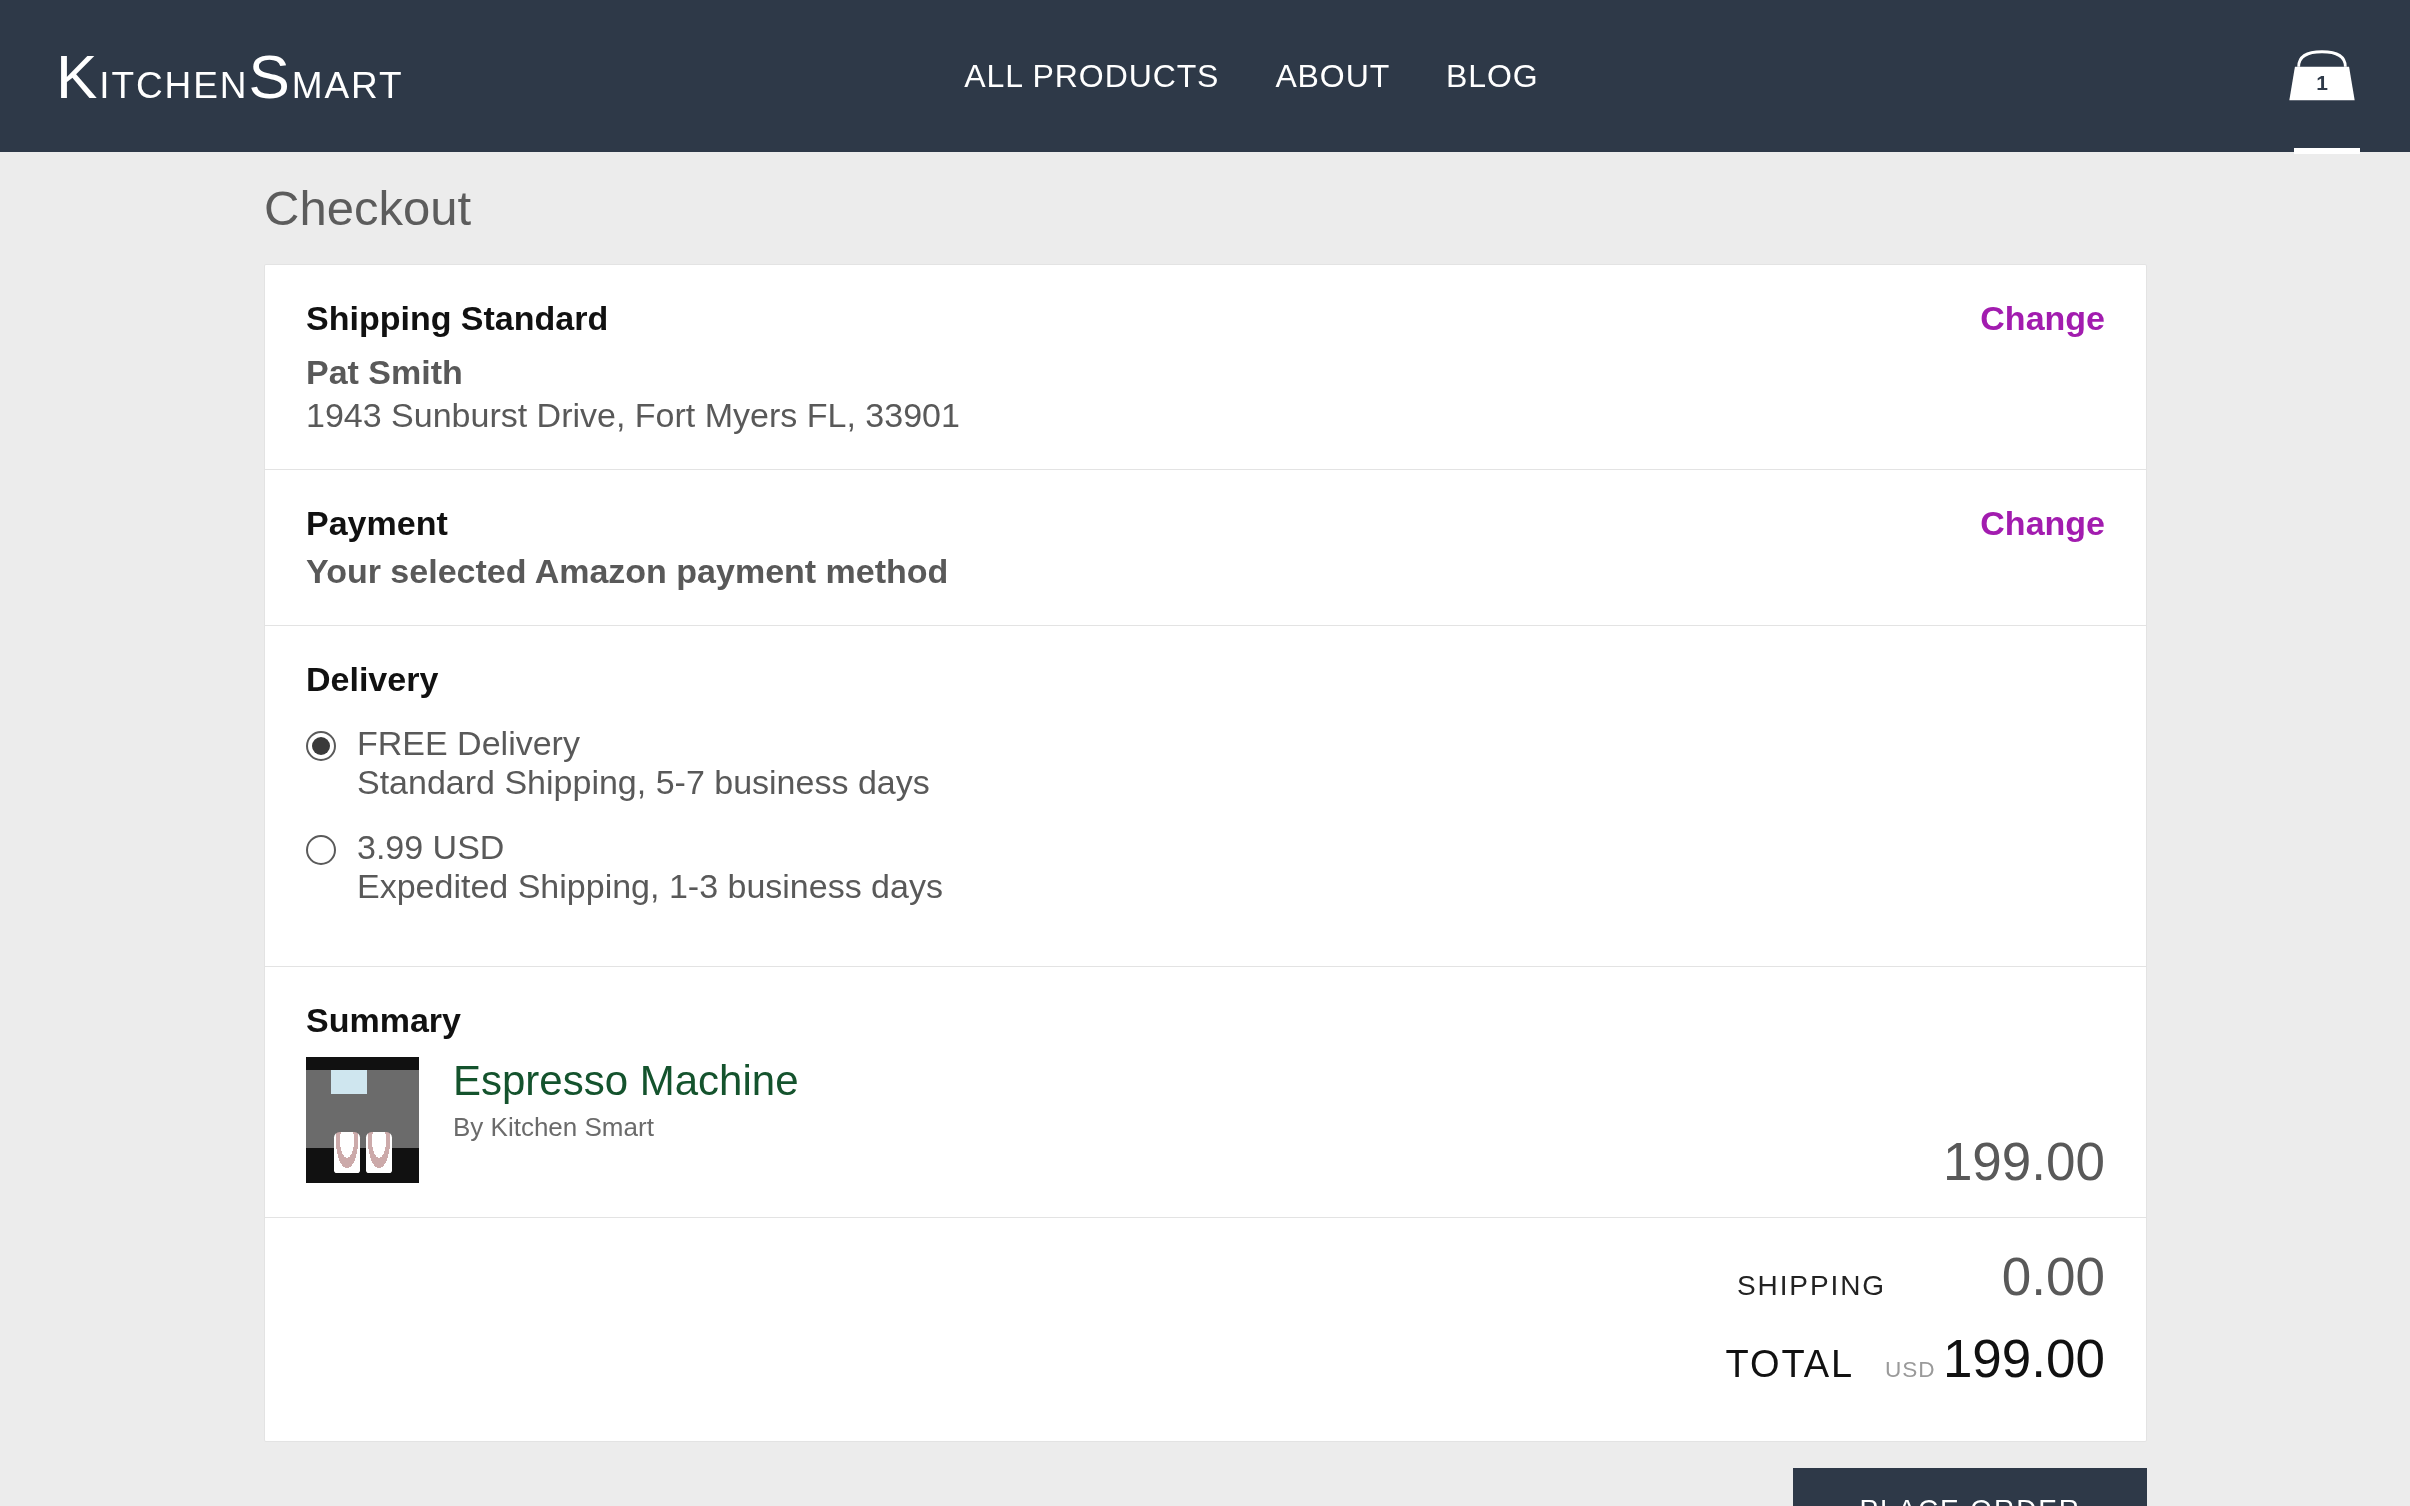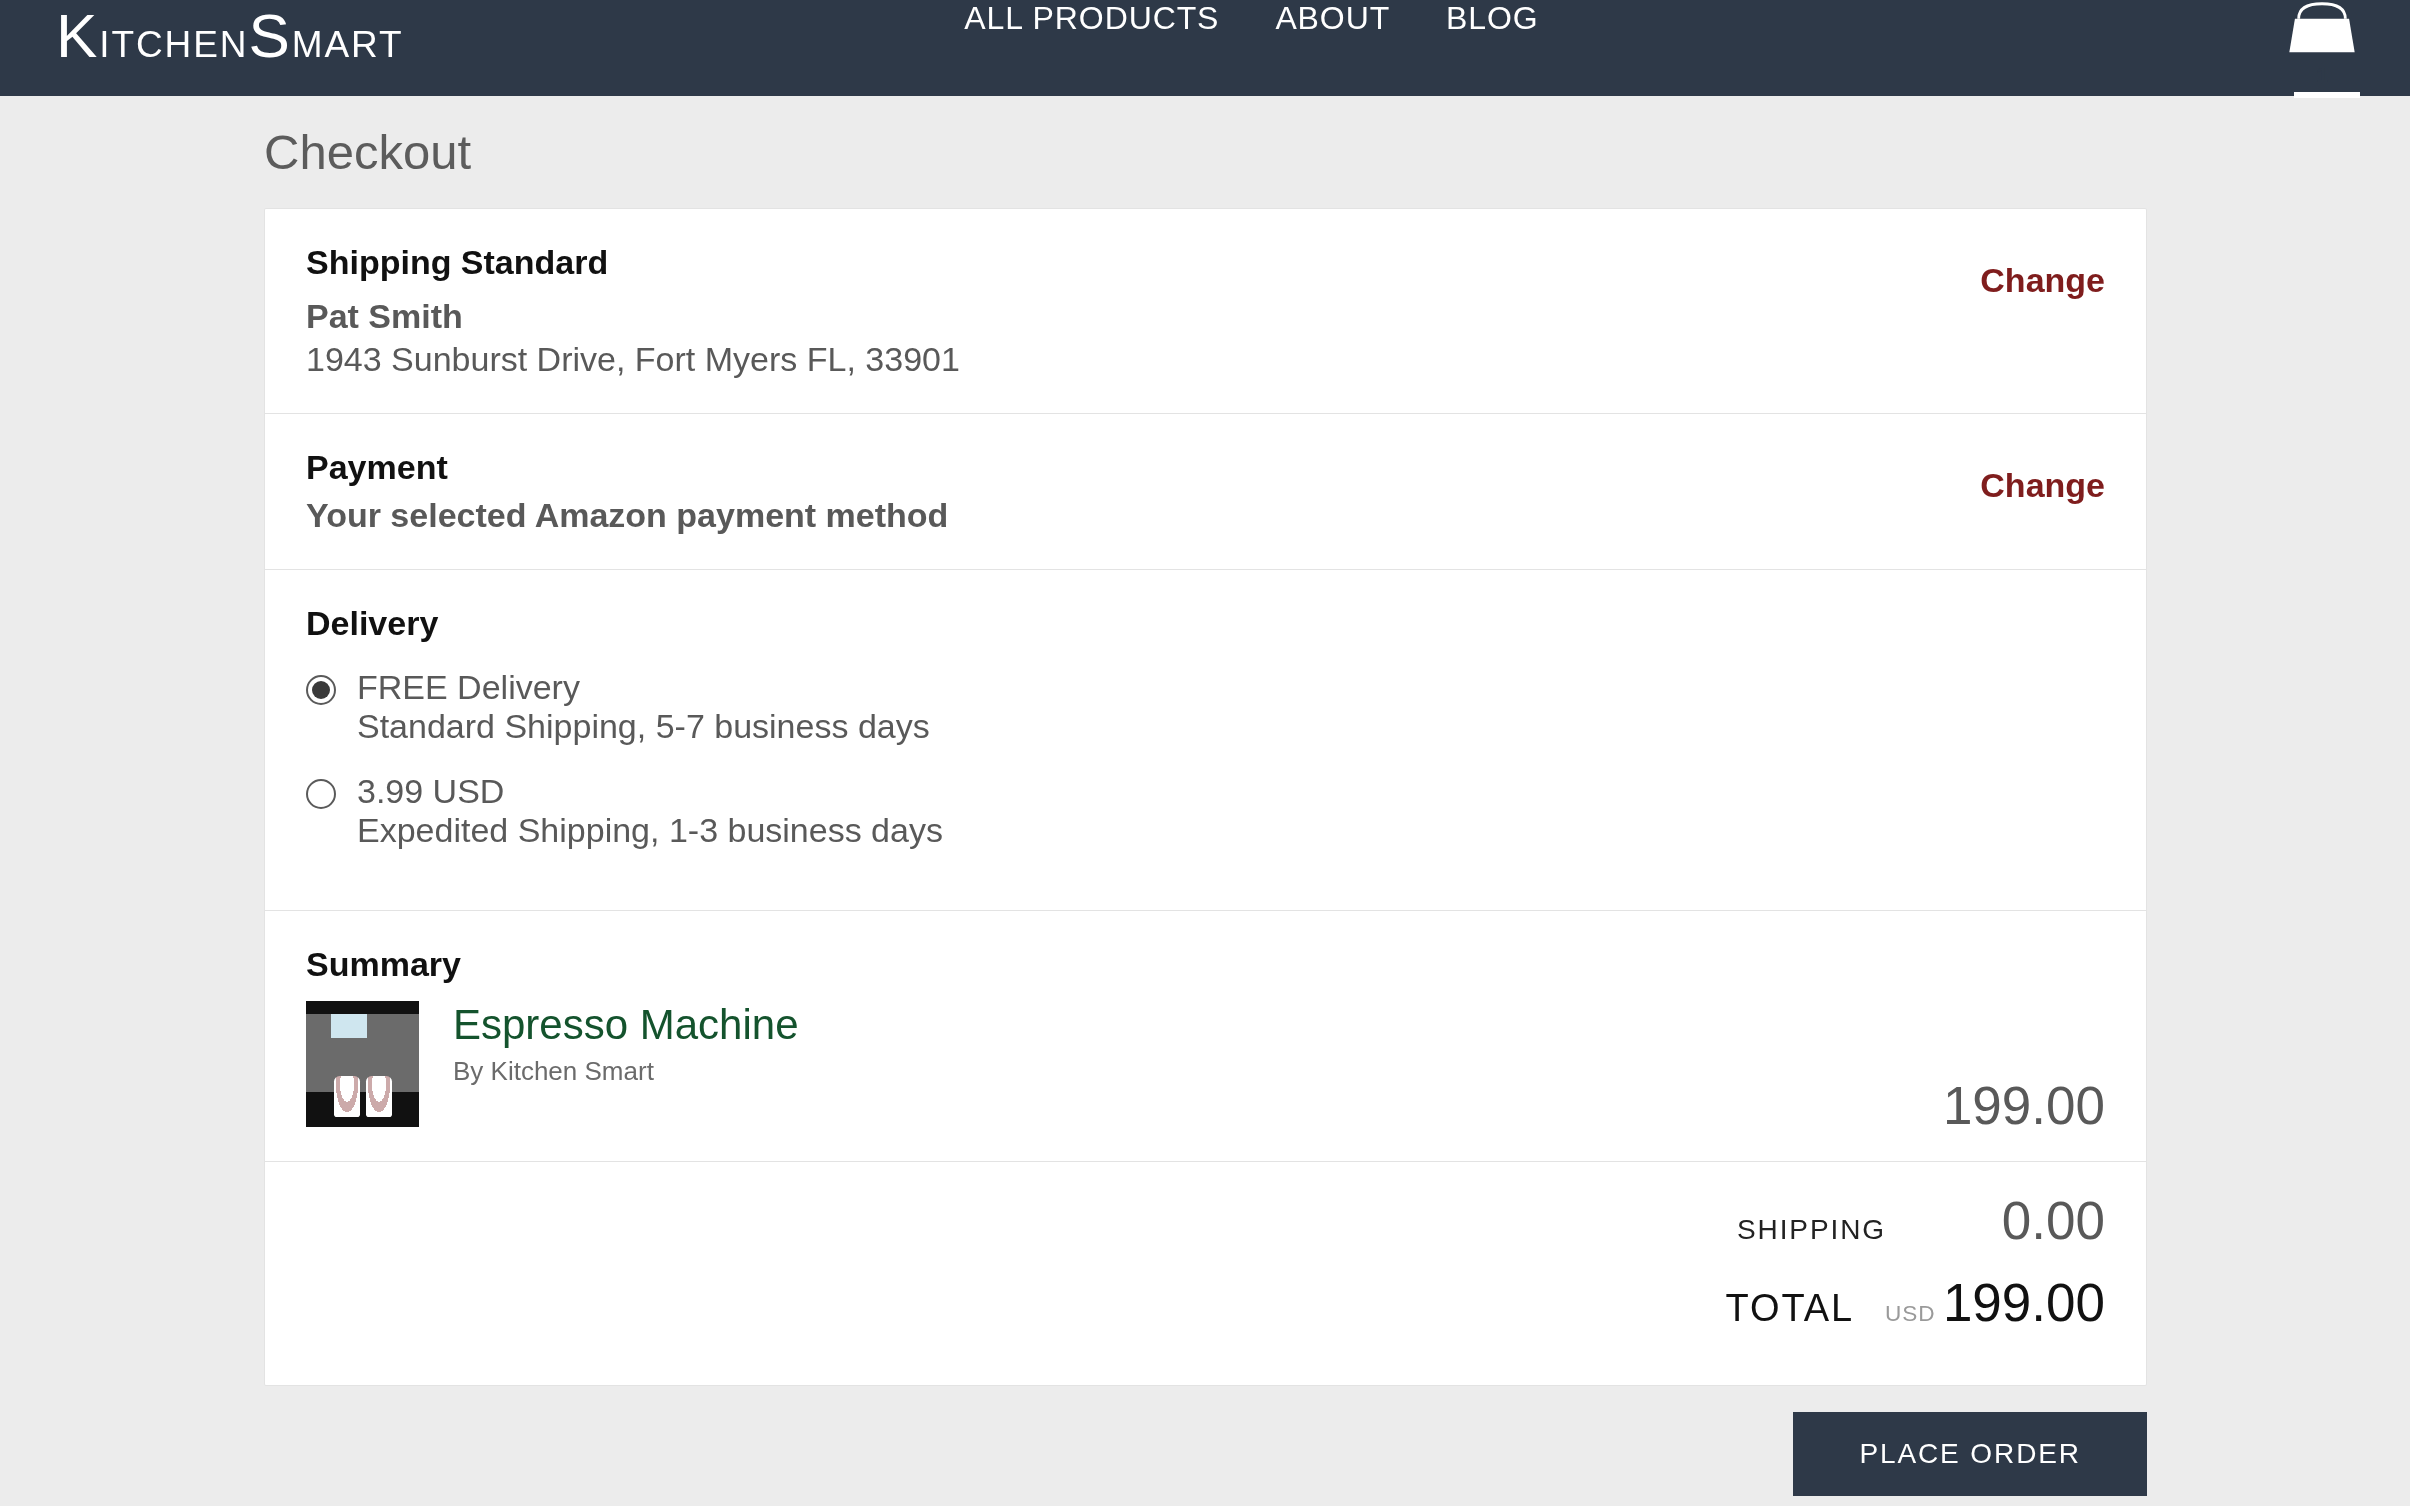--- a/index.html
+++ b/index.html
@@ -7,23 +7,24 @@
   body {
     font-family: "Amazon Ember", "Helvetica Neue", Arial, sans-serif;
     background: #ececec;
     color: #111;
     overflow: hidden;
   }
 
   
   .header {
     background: #2e3948;
-    height: 96px;
-    display: flex;
-    padding: 0 56px;
+    height: 152px;
+    display: flex;
+    align-items: center;
+    padding: 16px 56px;
     color: #fff;
     position: relative;
   }
   .logo {
     font-size: 53px;
     letter-spacing: 1.9px;
     font-weight: 300;
   }
   .logo .cap { font-variant: small-caps; }
   .logo .big { font-size: 62px; }
@@ -92,22 +93,22 @@
   .section:last-child { border-bottom: none; }
   .section-title {
     font-size: 34px;
     font-weight: 700;
     color: #111;
     margin-bottom: 9.4px;
   }
   .change-link {
     position: absolute;
     right: 41px;
-    top: 52px;
-    color: #7f1d1d;
+    top: 34px;
+    color: #a21caf;
     font-size: 34px;
     font-weight: 700;
     cursor: pointer;
   }
 
   .addr-name {
     font-size: 34px;
     font-weight: 600;
     color: #595959;
     margin-top: 15px;

